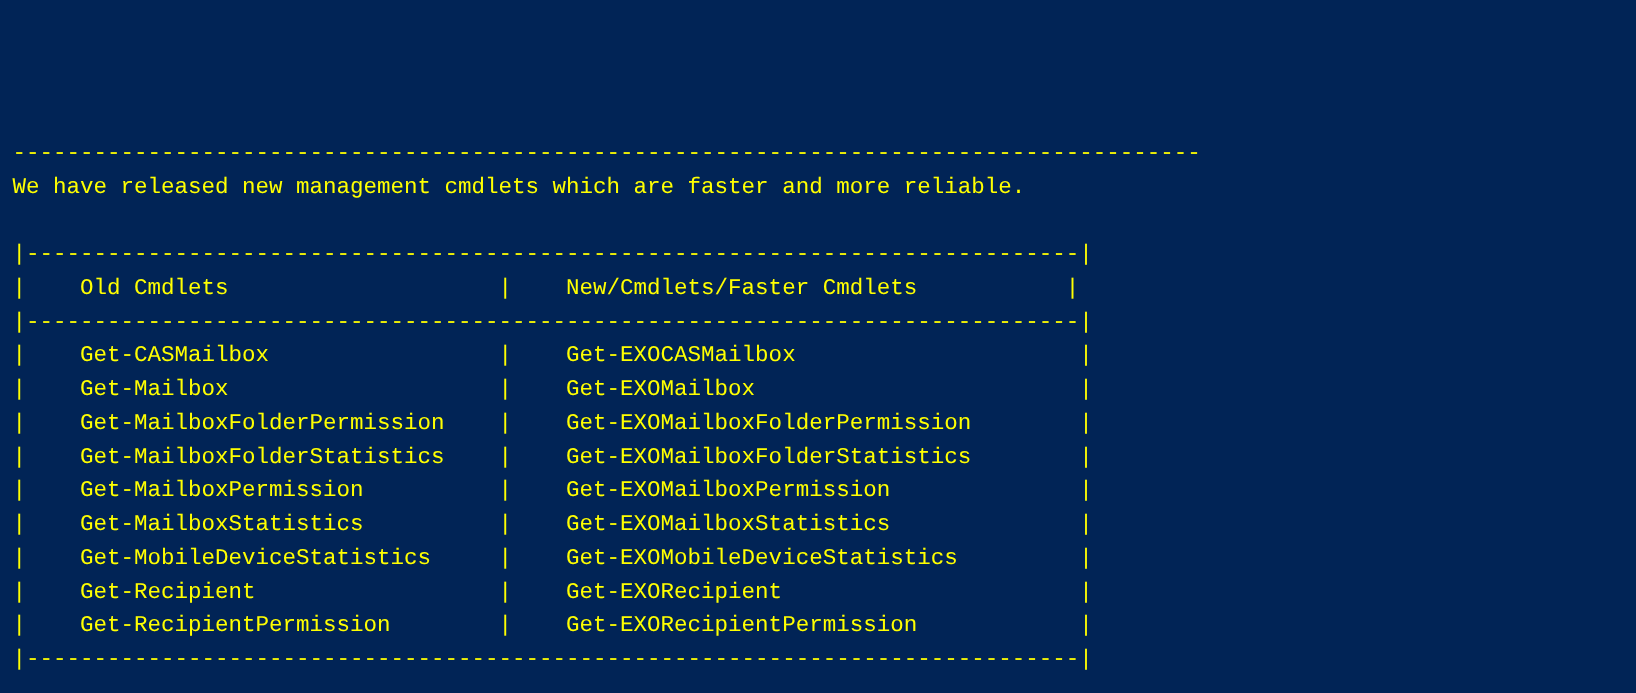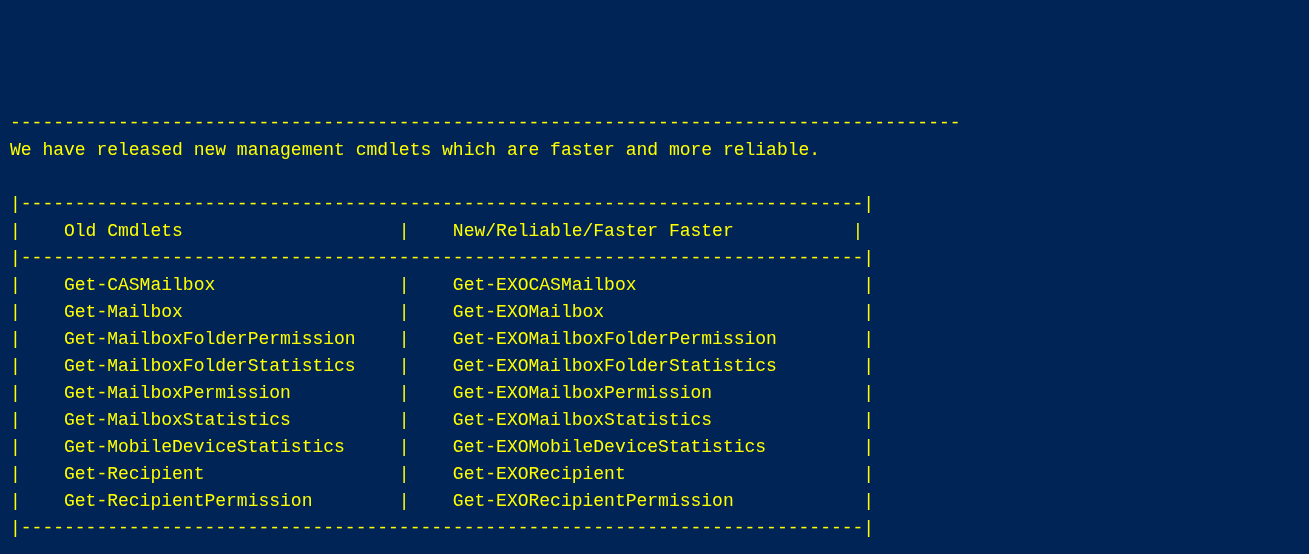--- a/index.html
+++ b/index.html
@@ -25,21 +25,21 @@
   </style>
 </head>
 <body>
 
 
 
 <div class="terminal"><span>----------------------------------------------------------------------------------------</span>
 <span>We have released new management cmdlets which are faster and more reliable.</span>
 
 <span>|------------------------------------------------------------------------------|</span>
-<span>|    Old Cmdlets                    |    New/Reliable/Faster Faster           |</span>
+<span>|    Old Cmdlets                    |    New/Cmdlets/Faster Cmdlets           |</span>
 <span>|------------------------------------------------------------------------------|</span>
 <span>|    Get-CASMailbox                 |    Get-EXOCASMailbox                     |</span>
 <span>|    Get-Mailbox                    |    Get-EXOMailbox                        |</span>
 <span>|    Get-MailboxFolderPermission    |    Get-EXOMailboxFolderPermission        |</span>
 <span>|    Get-MailboxFolderStatistics    |    Get-EXOMailboxFolderStatistics        |</span>
 <span>|    Get-MailboxPermission          |    Get-EXOMailboxPermission              |</span>
 <span>|    Get-MailboxStatistics          |    Get-EXOMailboxStatistics              |</span>
 <span>|    Get-MobileDeviceStatistics     |    Get-EXOMobileDeviceStatistics         |</span>
 <span>|    Get-Recipient                  |    Get-EXORecipient                      |</span>
 <span>|    Get-RecipientPermission        |    Get-EXORecipientPermission            |</span>

